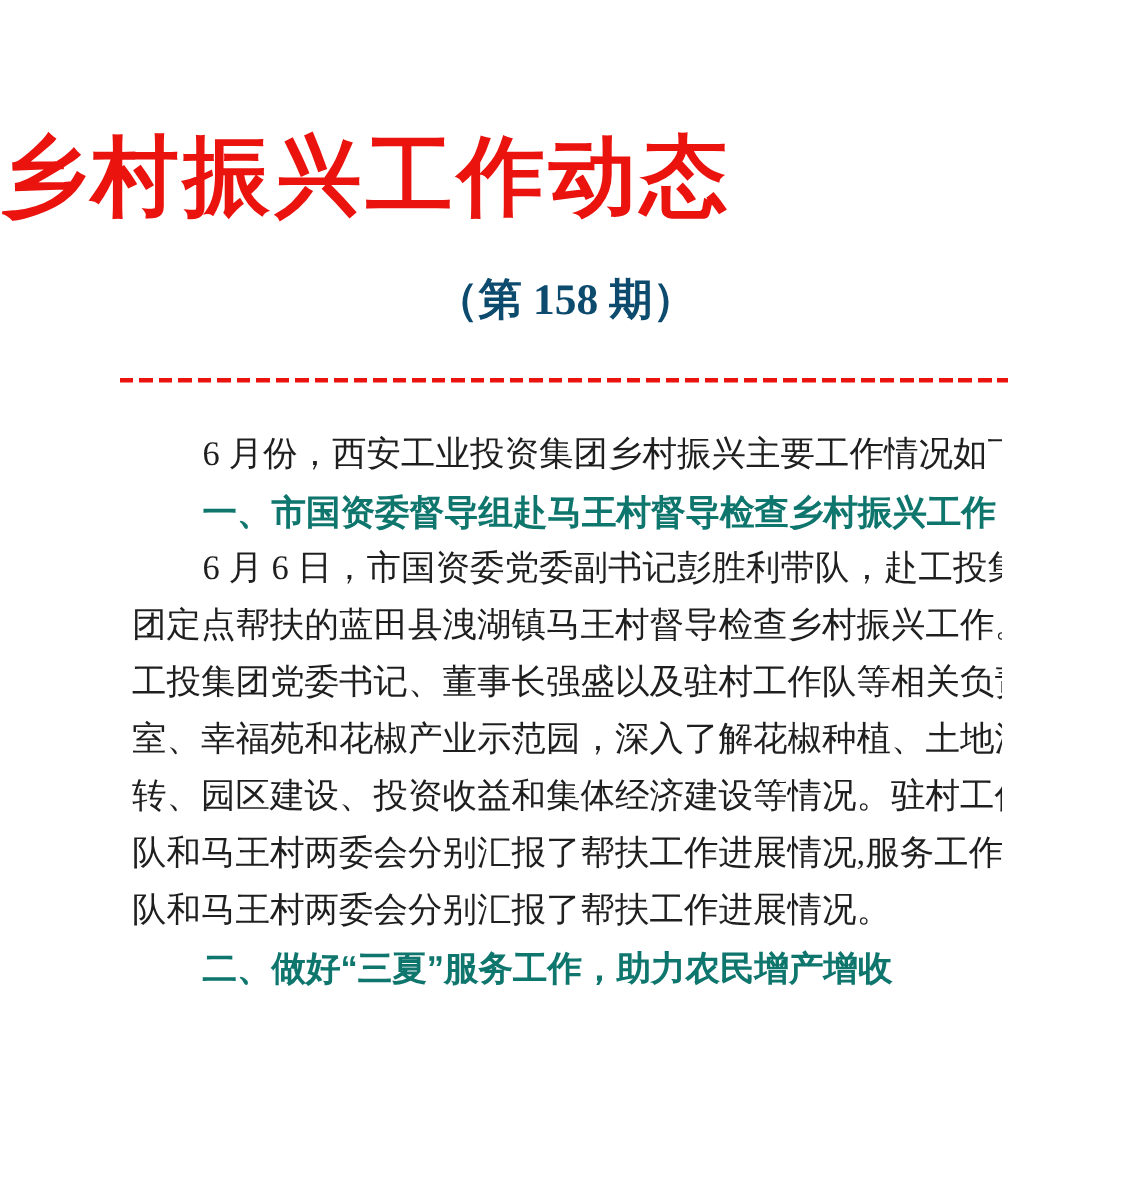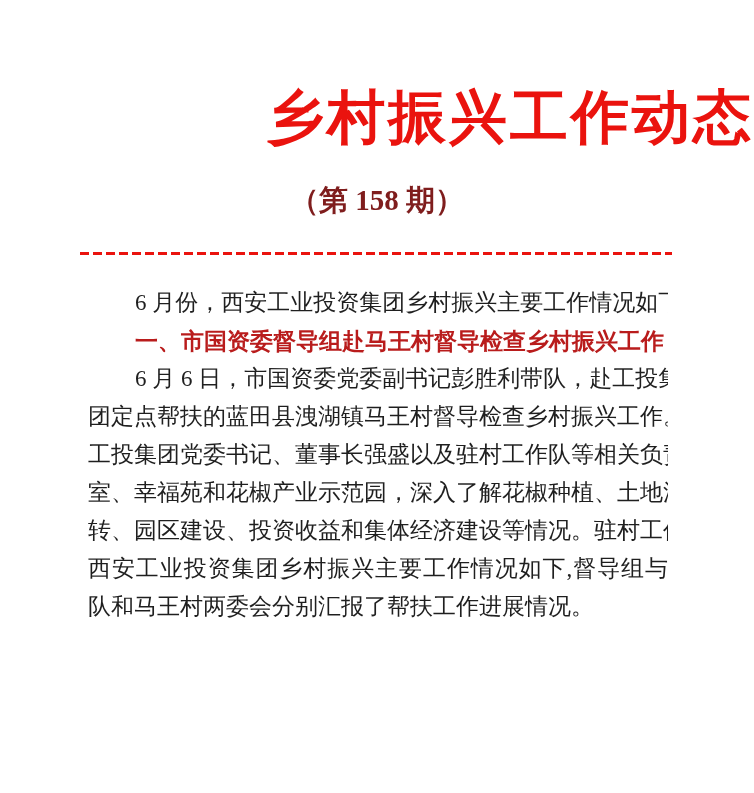--- a/index.html
+++ b/index.html
@@ -14,38 +14,38 @@
     background: #ffffff;
     overflow: hidden;
     font-family: "Liberation Serif", "DejaVu Serif", serif;
   }
   .doc-title {
     position: absolute;
     top: 86px;
     left: 0;
     width: 100%;
     margin: 0;
-    text-align: right;
+    text-align: left;
     font-size: 58px;
     line-height: 64px;
     font-weight: bold;
     letter-spacing: 3px;
     color: #ea130e;
     white-space: nowrap;
   }
   .issue-no {
     position: absolute;
     top: 184px;
     left: 0;
     width: 100%;
     text-align: center;
     font-size: 29px;
     line-height: 33px;
     font-weight: bold;
-    color: #7f1d1d;
+    color: #0c4a6e;
     white-space: nowrap;
   }
   .dashed-divider {
     position: absolute;
     top: 252px;
     left: 80px;
     width: 592px;
     height: 3px;
     background: repeating-linear-gradient(90deg, #ea130e 0 9px, transparent 9px 13px);
   }
@@ -67,21 +67,21 @@
     text-indent: 47px;
   }
   .just {
     text-align: justify;
     text-align-last: justify;
     text-justify: inter-character;
   }
   .heading {
     font-family: "Liberation Sans", "DejaVu Sans", sans-serif;
     font-weight: bold;
-    color: #b91c1c;
+    color: #0f766e;
   }
 </style>
 </head>
 <body>
 
 <div class="page">
 
   <h1 class="doc-title">乡村振兴工作动态</h1>
 
   <div class="issue-no">（第 158 期）</div>
@@ -93,20 +93,21 @@
     <div class="text-line indent">6 月份，西安工业投资集团乡村振兴主要工作情况如下：</div>
 
     <div class="text-line indent heading">一、市国资委督导组赴马王村督导检查乡村振兴工作</div>
 
     <div>
       <div class="text-line indent just">6 月 6 日，市国资委党委副书记彭胜利带队，赴工投集</div>
       <div class="text-line just">团定点帮扶的蓝田县洩湖镇马王村督导检查乡村振兴工作。</div>
       <div class="text-line just">工投集团党委书记、董事长强盛以及驻村工作队等相关负责</div>
       <div class="text-line just">室、幸福苑和花椒产业示范园，深入了解花椒种植、土地流</div>
       <div class="text-line just">转、园区建设、投资收益和集体经济建设等情况。驻村工作</div>
-      <div class="text-line just">西安工业投资集团乡村振兴主要工作情况如下,督导组与</div>
+      <div class="text-line just">队和马王村两委会分别汇报了帮扶工作进展情况,服务工作</div>
       <div class="text-line">队和马王村两委会分别汇报了帮扶工作进展情况。</div>
     </div>
 
+    <div class="text-line indent heading">二、做好“三夏”服务工作，助力农民增产增收</div>
 
   </div>
 
 </div>
 
 </body></html>

